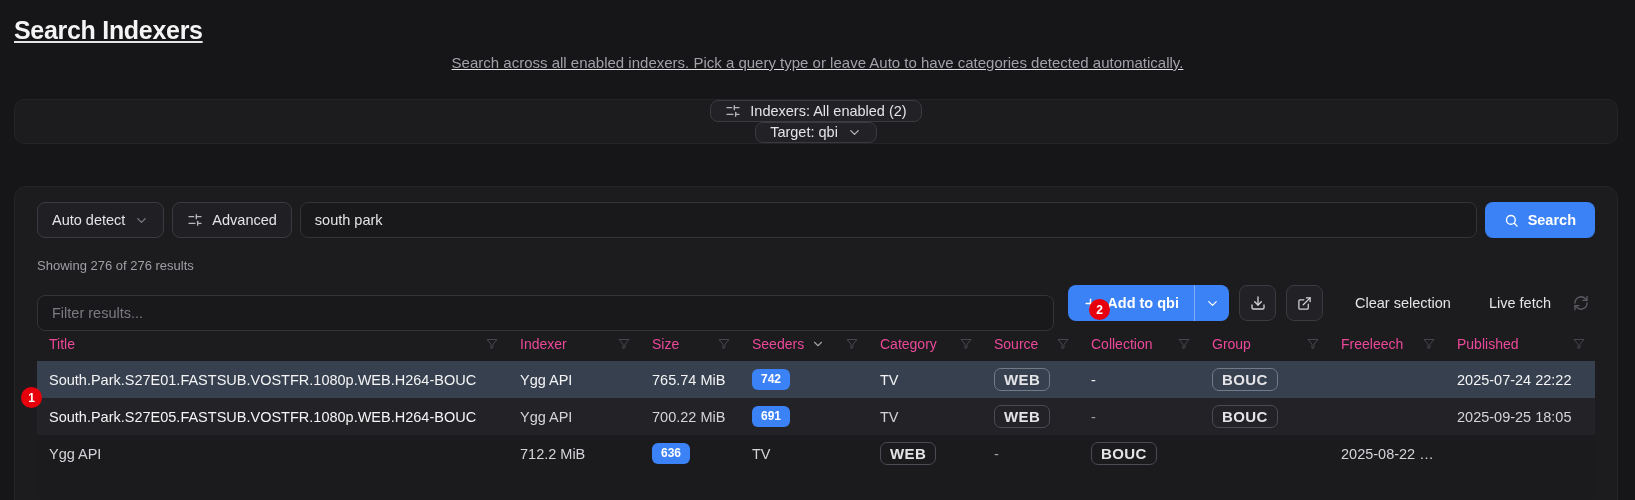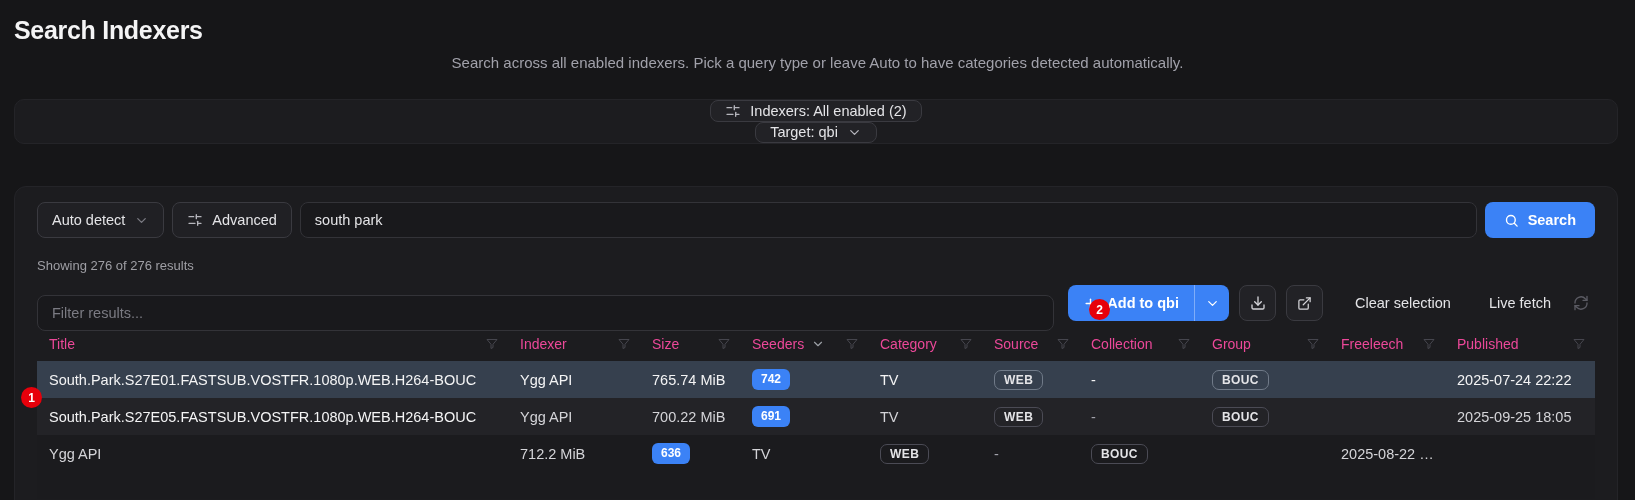--- a/index.html
+++ b/index.html
@@ -3,21 +3,21 @@
 <meta charset="utf-8">
 <style>
   * { margin:0; padding:0; box-sizing:border-box; }
   html,body { width:1635px; height:500px; overflow:hidden; }
   body {
     background:#161618;
     font-family:"Liberation Sans","DejaVu Sans",sans-serif;
     color:#e4e4e7;
     position:relative;
   }
-  .page { position:relative; width:1635px; height:500px; }
+  .page { position:relative; width:1635px; height:500px;text-decoration:underline; }
 
   
   .page-header { padding:16px 14px 0 14px; }
   .page-title { font-size:25px; font-weight:700; color:#f4f4f5; letter-spacing:-0.3px; }
   .page-subtitle { margin-top:9px; font-size:15px; color:#a1a1aa;text-align:center; }
 
   
   .toolbar-panel {
     position:absolute; left:14px; top:99px; width:1604px; height:45px;
     background:#1c1c1f; border:1px solid #242428; border-radius:10px;
@@ -98,21 +98,21 @@
   .th .funnel { margin-left:auto; color:#46464e; }
   .sort-chevron { color:#9ca0a6; display:inline-flex; }
   .row { height:37px; background:#1b1b1e; cursor:pointer; }
   .row:nth-of-type(odd) { background:#232327; }
   .row.selected { background:#36404e; }
   .td { padding:0 10px 0 12px; white-space:nowrap; overflow:hidden; text-overflow:ellipsis; color:#d4d4d8; }
   .td.title-cell { color:#f4f4f5; }
   .row.selected .td { color:#f4f4f5; }
   .dim { color:#a1a1aa; }
   .pill {
-    display:inline-block; font-size:12px; font-weight:600; letter-spacing:0.4px;
+    display:inline-block; font-size:15px; font-weight:600; letter-spacing:0.4px;
     color:#e4e4e7; border:1px solid #4b4b55; border-radius:7px; padding:3px 9px; line-height:1;
   }
   .row.selected .pill { border-color:#707a88; }
   .seed-badge {
     display:inline-block; min-width:38px; text-align:center; background:#3b82f6; color:#fff;
     font-size:12px; font-weight:700; border-radius:6px; padding:3px 6px; line-height:1.2;
   }
   .partial-row { height:27px; background:#1b1b1e; }
 
   

